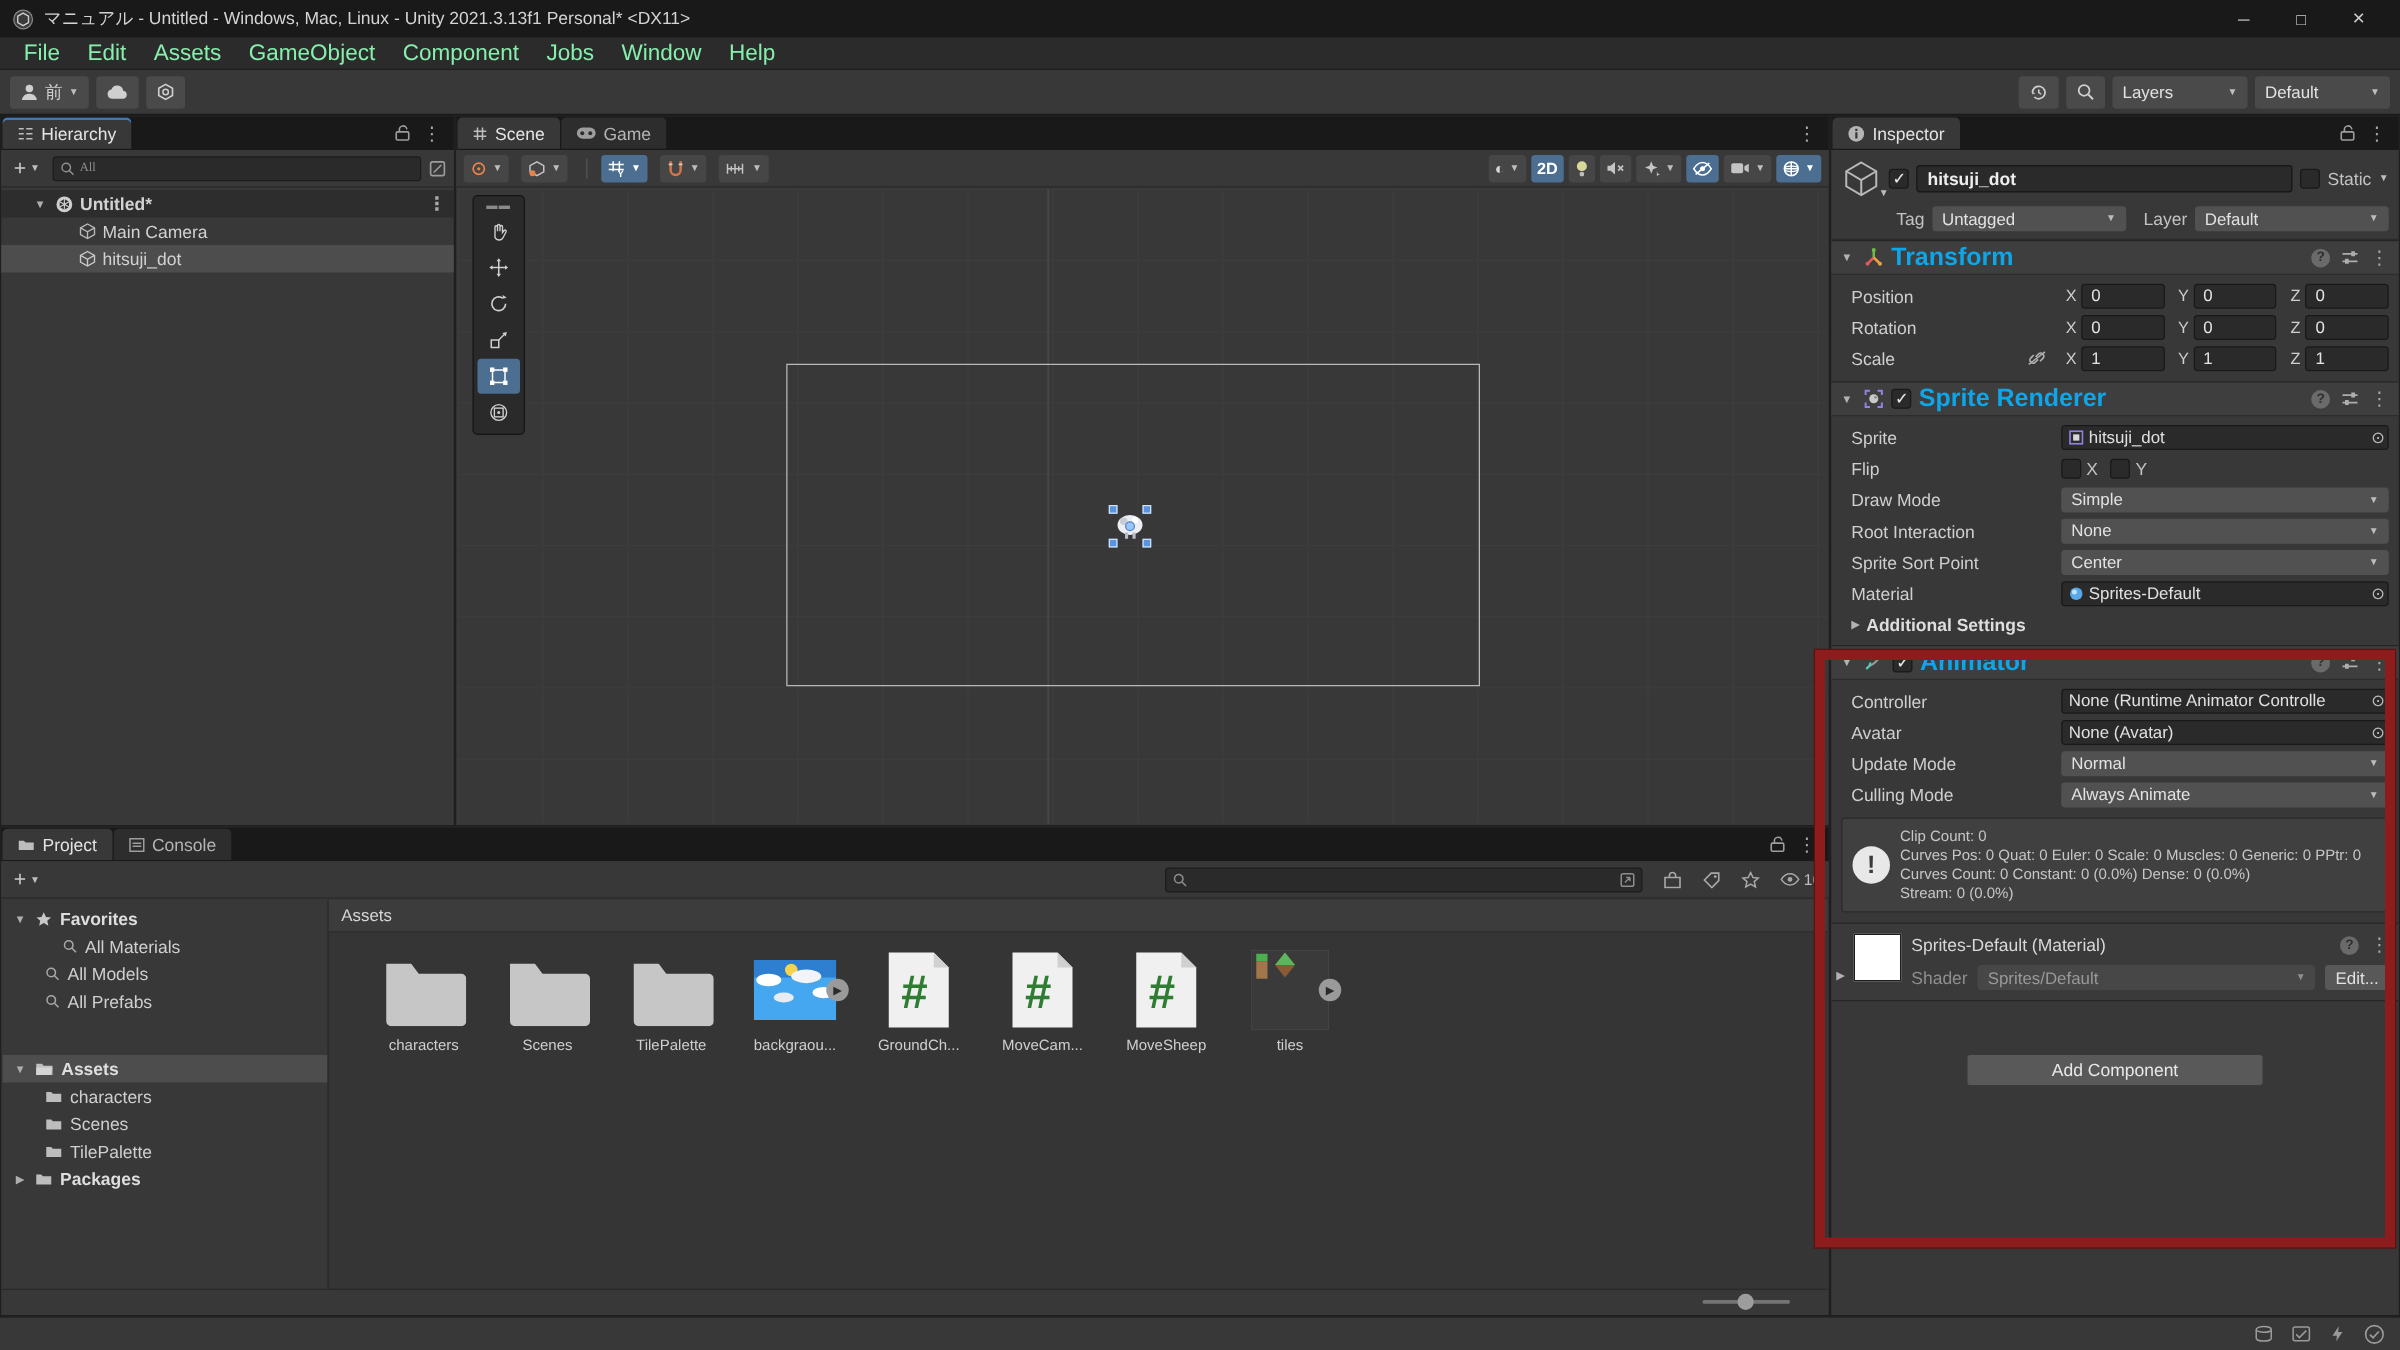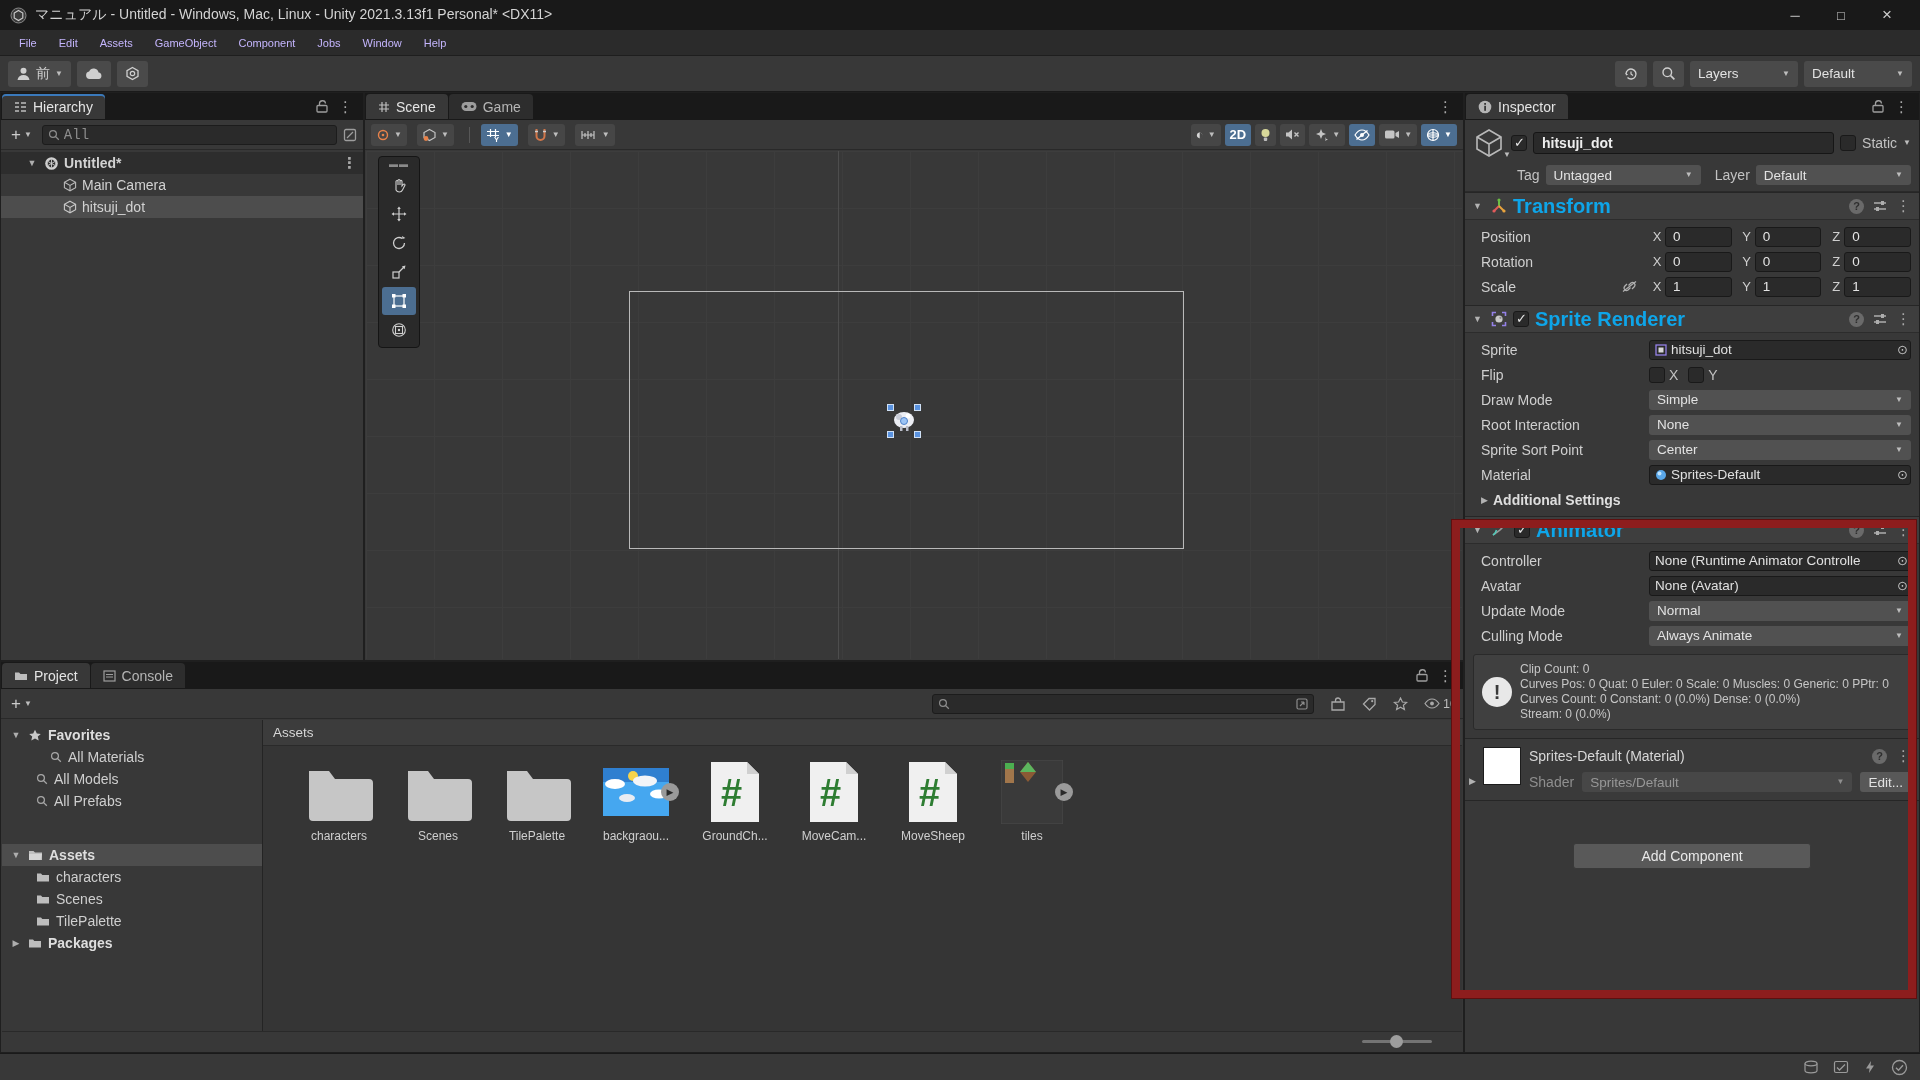--- a/index.html
+++ b/index.html
@@ -6,21 +6,21 @@
   html,body{width:1920px;height:1080px;overflow:hidden}
   body{background:#282828;font-family:"Liberation Sans","DejaVu Sans",sans-serif;font-size:14px;color:#d2d2d2;position:relative}
   .abs{position:absolute}
   svg{display:block}
   
   .titlebar{left:0;top:0;width:1920px;height:30px;background:#191919;display:flex;align-items:center;padding:0 10px;gap:8px}
   .title{font-size:14px;color:#d4d4d4;white-space:nowrap}
   .winbtns{margin-left:auto;display:flex}
   .winbtn{width:46px;height:30px;display:flex;align-items:center;justify-content:center;color:#cccccc;font-size:13px}
   .menubar{left:0;top:30px;width:1920px;height:26px;background:#2b2b2b;display:flex;align-items:center;padding:0 8px;border-bottom:1px solid #1e1e1e}
-  .menuitem{padding:0 11px;height:100%;display:flex;align-items:center;color:#c4b5fd;font-size:11px}
+  .menuitem{padding:0 11px;height:100%;display:flex;align-items:center;color:#86efac;font-size:18px}
   .toolbar{left:0;top:56px;width:1920px;height:36px;background:#383838;display:flex;align-items:center;padding:0 8px;border-bottom:1px solid #1a1a1a}
   .tbbtn{height:26px;background:#4a4a4a;border-radius:3px;display:flex;align-items:center;gap:5px;padding:0 8px;margin-right:6px;color:#cfcfcf}
   .caret{font-size:8px;color:#bdbdbd;line-height:1}
   .playgroup{position:absolute;left:50%;top:61px;transform:translateX(-50%);display:flex;gap:2px}
   .playbtn{width:36px;height:26px;background:#4a4a4a;border-radius:3px;display:flex;align-items:center;justify-content:center;color:#c8c8c8}
   .pbar{display:inline-block;width:3px;height:11px;background:#c8c8c8;margin:0 1.5px}
   .tbright{margin-left:auto;display:flex;align-items:flex-end}
   .dd{height:20px;background:#515151;border-radius:3px;display:flex;align-items:center;padding:0 8px;color:#e2e2e2;gap:6px;min-width:0}
   .dd .txt{flex:1;overflow:hidden;white-space:nowrap;font-size:13.5px}
   .dd.big{height:26px;background:#4a4a4a;min-width:108px}
@@ -29,21 +29,21 @@
   .panel{position:absolute;background:#383838;border:1px solid #1f1f1f}
   .tabs{height:27px;background:#191919;display:flex;align-items:center;padding-left:1px}
   .tab{height:25px;display:flex;align-items:center;gap:6px;padding:0 12px;background:#2d2d2d;color:#b5b5b5;border-radius:4px 4px 0 0;font-size:14px;margin-right:1px}
   .tab.on{background:#383838;color:#e4e4e4}
   .tab.focus{box-shadow:inset 0 2px 0 #3a79bb}
   .paneltools{margin-left:auto;display:flex;align-items:center;gap:10px;padding:0 10px;height:100%;color:#9d9d9d}
   .kebab{color:#a8a8a8;font-size:15px;letter-spacing:0}
   .ibar{height:30px;display:flex;align-items:center;padding:0 6px;gap:6px;border-bottom:1px solid #292929;background:#383838}
   .plusbtn{display:flex;align-items:center;gap:3px;color:#cccccc;font-size:17px;padding:0 4px}
   .search{flex:1;height:20px;background:#2a2a2a;border:1px solid #1c1c1c;border-radius:3px;display:flex;align-items:center;padding:0 5px;gap:4px}
-  .search input{flex:1;background:transparent;border:none;outline:none;color:#bbbbbb;font-size:14px;font-family:Liberation Mono, monospace;min-width:0}
+  .search input{flex:1;background:transparent;border:none;outline:none;color:#bbbbbb;font-size:10px;font-family:Liberation Serif, serif;min-width:0}
   .search input::placeholder{color:#8d8d8d}
   
   .hrow{height:22px;display:flex;align-items:center;gap:5px;font-size:14px;color:#d2d2d2;padding-right:6px}
   .hrow .fold{width:14px;text-align:center;font-size:9px;color:#aeaeae}
   .hrow.sel{background:#4d4d4d}
   .hrow.sceneRow{background:#2d2d2d;font-weight:bold}
   
   .scontent{position:absolute;left:1px;top:58px;right:1px;bottom:1px;background-color:#383838;overflow:hidden;
     background-image:linear-gradient(#3d3d3d 1px,transparent 1px),linear-gradient(90deg,#3d3d3d 1px,transparent 1px);
     background-size:68px 57px}

